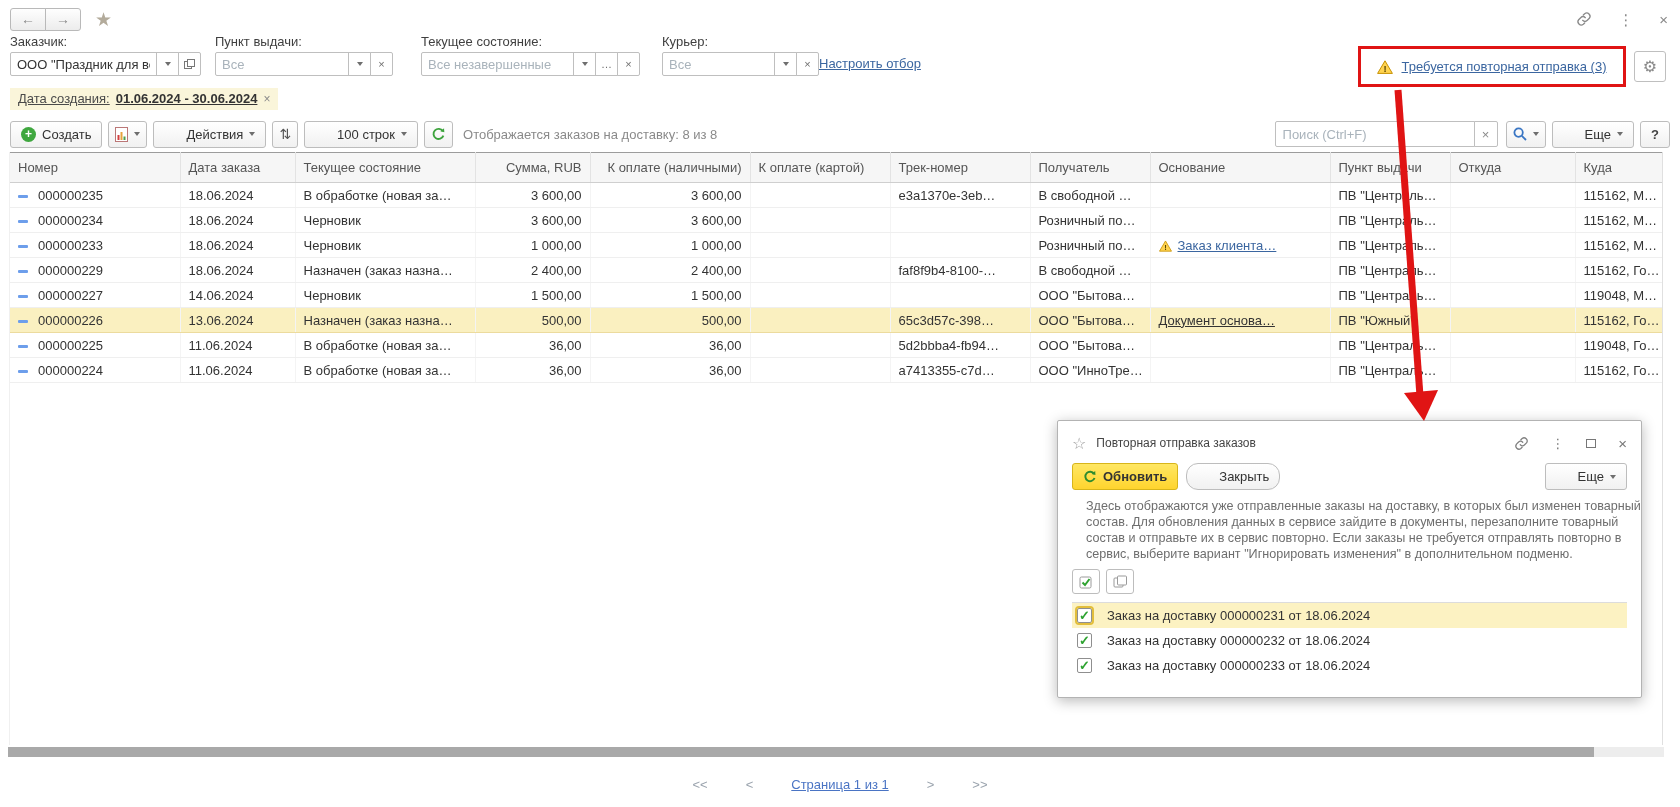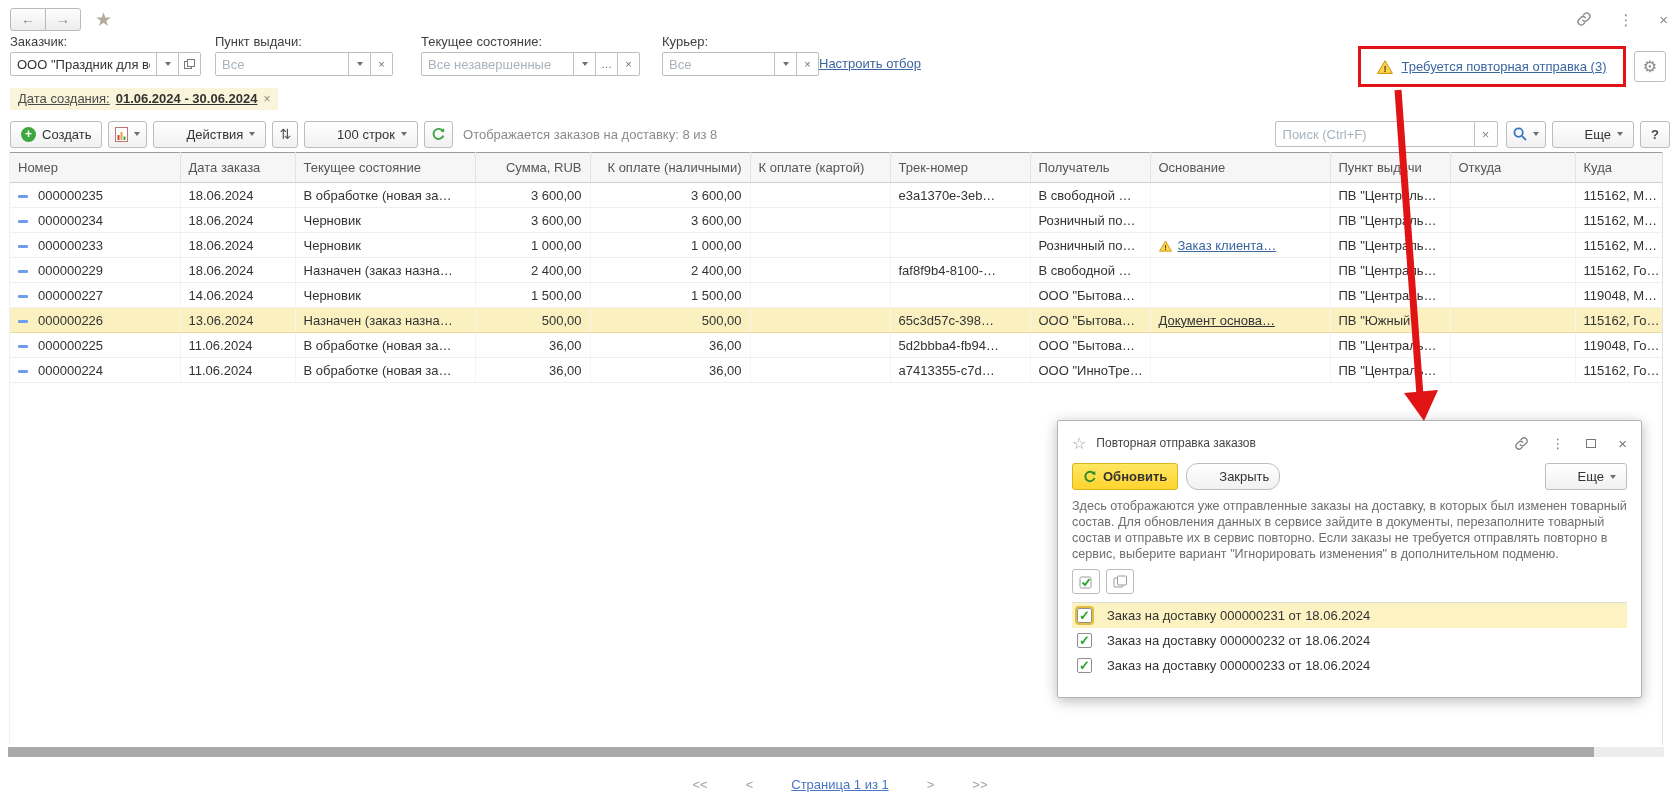--- a/index.html
+++ b/index.html
@@ -108,21 +108,21 @@
   }
   .popup-header { display:flex; align-items:center; height:28px; }
   .popup-star { color:#9e9e9e; font-size:16px; margin-right:10px; }
   .popup-title { font-size:12px; color:#444; }
   .popup-header-icons { margin-left:auto; display:flex; align-items:center; gap:22px; color:#777; }
   .box-ico { width:10px; height:9px; border:1px solid #777; display:inline-block; }
   .popup-toolbar { display:flex; align-items:center; margin-top:6px; }
   .btn-yellow {
     background:linear-gradient(#ffe763,#ffd42e); border-color:#d8b51a; font-weight:bold;
   }
-  .popup-desc { margin-top:8px; color:#6e6e6e; line-height:1.28; font-size:12.6px; width:560px; }
+  .popup-desc { margin-top:8px; color:#6e6e6e; line-height:1.28; font-size:12.6px; width:560px;margin-left:14px; }
   .mini-row { display:flex; gap:6px; margin-top:7px; }
   .mini-btn { width:28px; height:25px; border:1px solid #bdbdbd; border-radius:3px; background:#fff;
     display:flex; align-items:center; justify-content:center; }
   .popup-list { margin-top:8px; border-top:1px solid #dcdcdc; }
   .plist-row { display:flex; align-items:center; height:25px; padding-left:5px; }
   .plist-row.selected { background:#fcf2c2; }
   .cbx { width:15px; height:15px; border:1px solid #8f8f8f; background:#fff; border-radius:2px;
     display:flex; align-items:center; justify-content:center; color:#2fa331; font-weight:bold;
     font-size:13px; line-height:1; }
   .cbx.focus { outline:2px solid #e2be3c; outline-offset:0px; }

